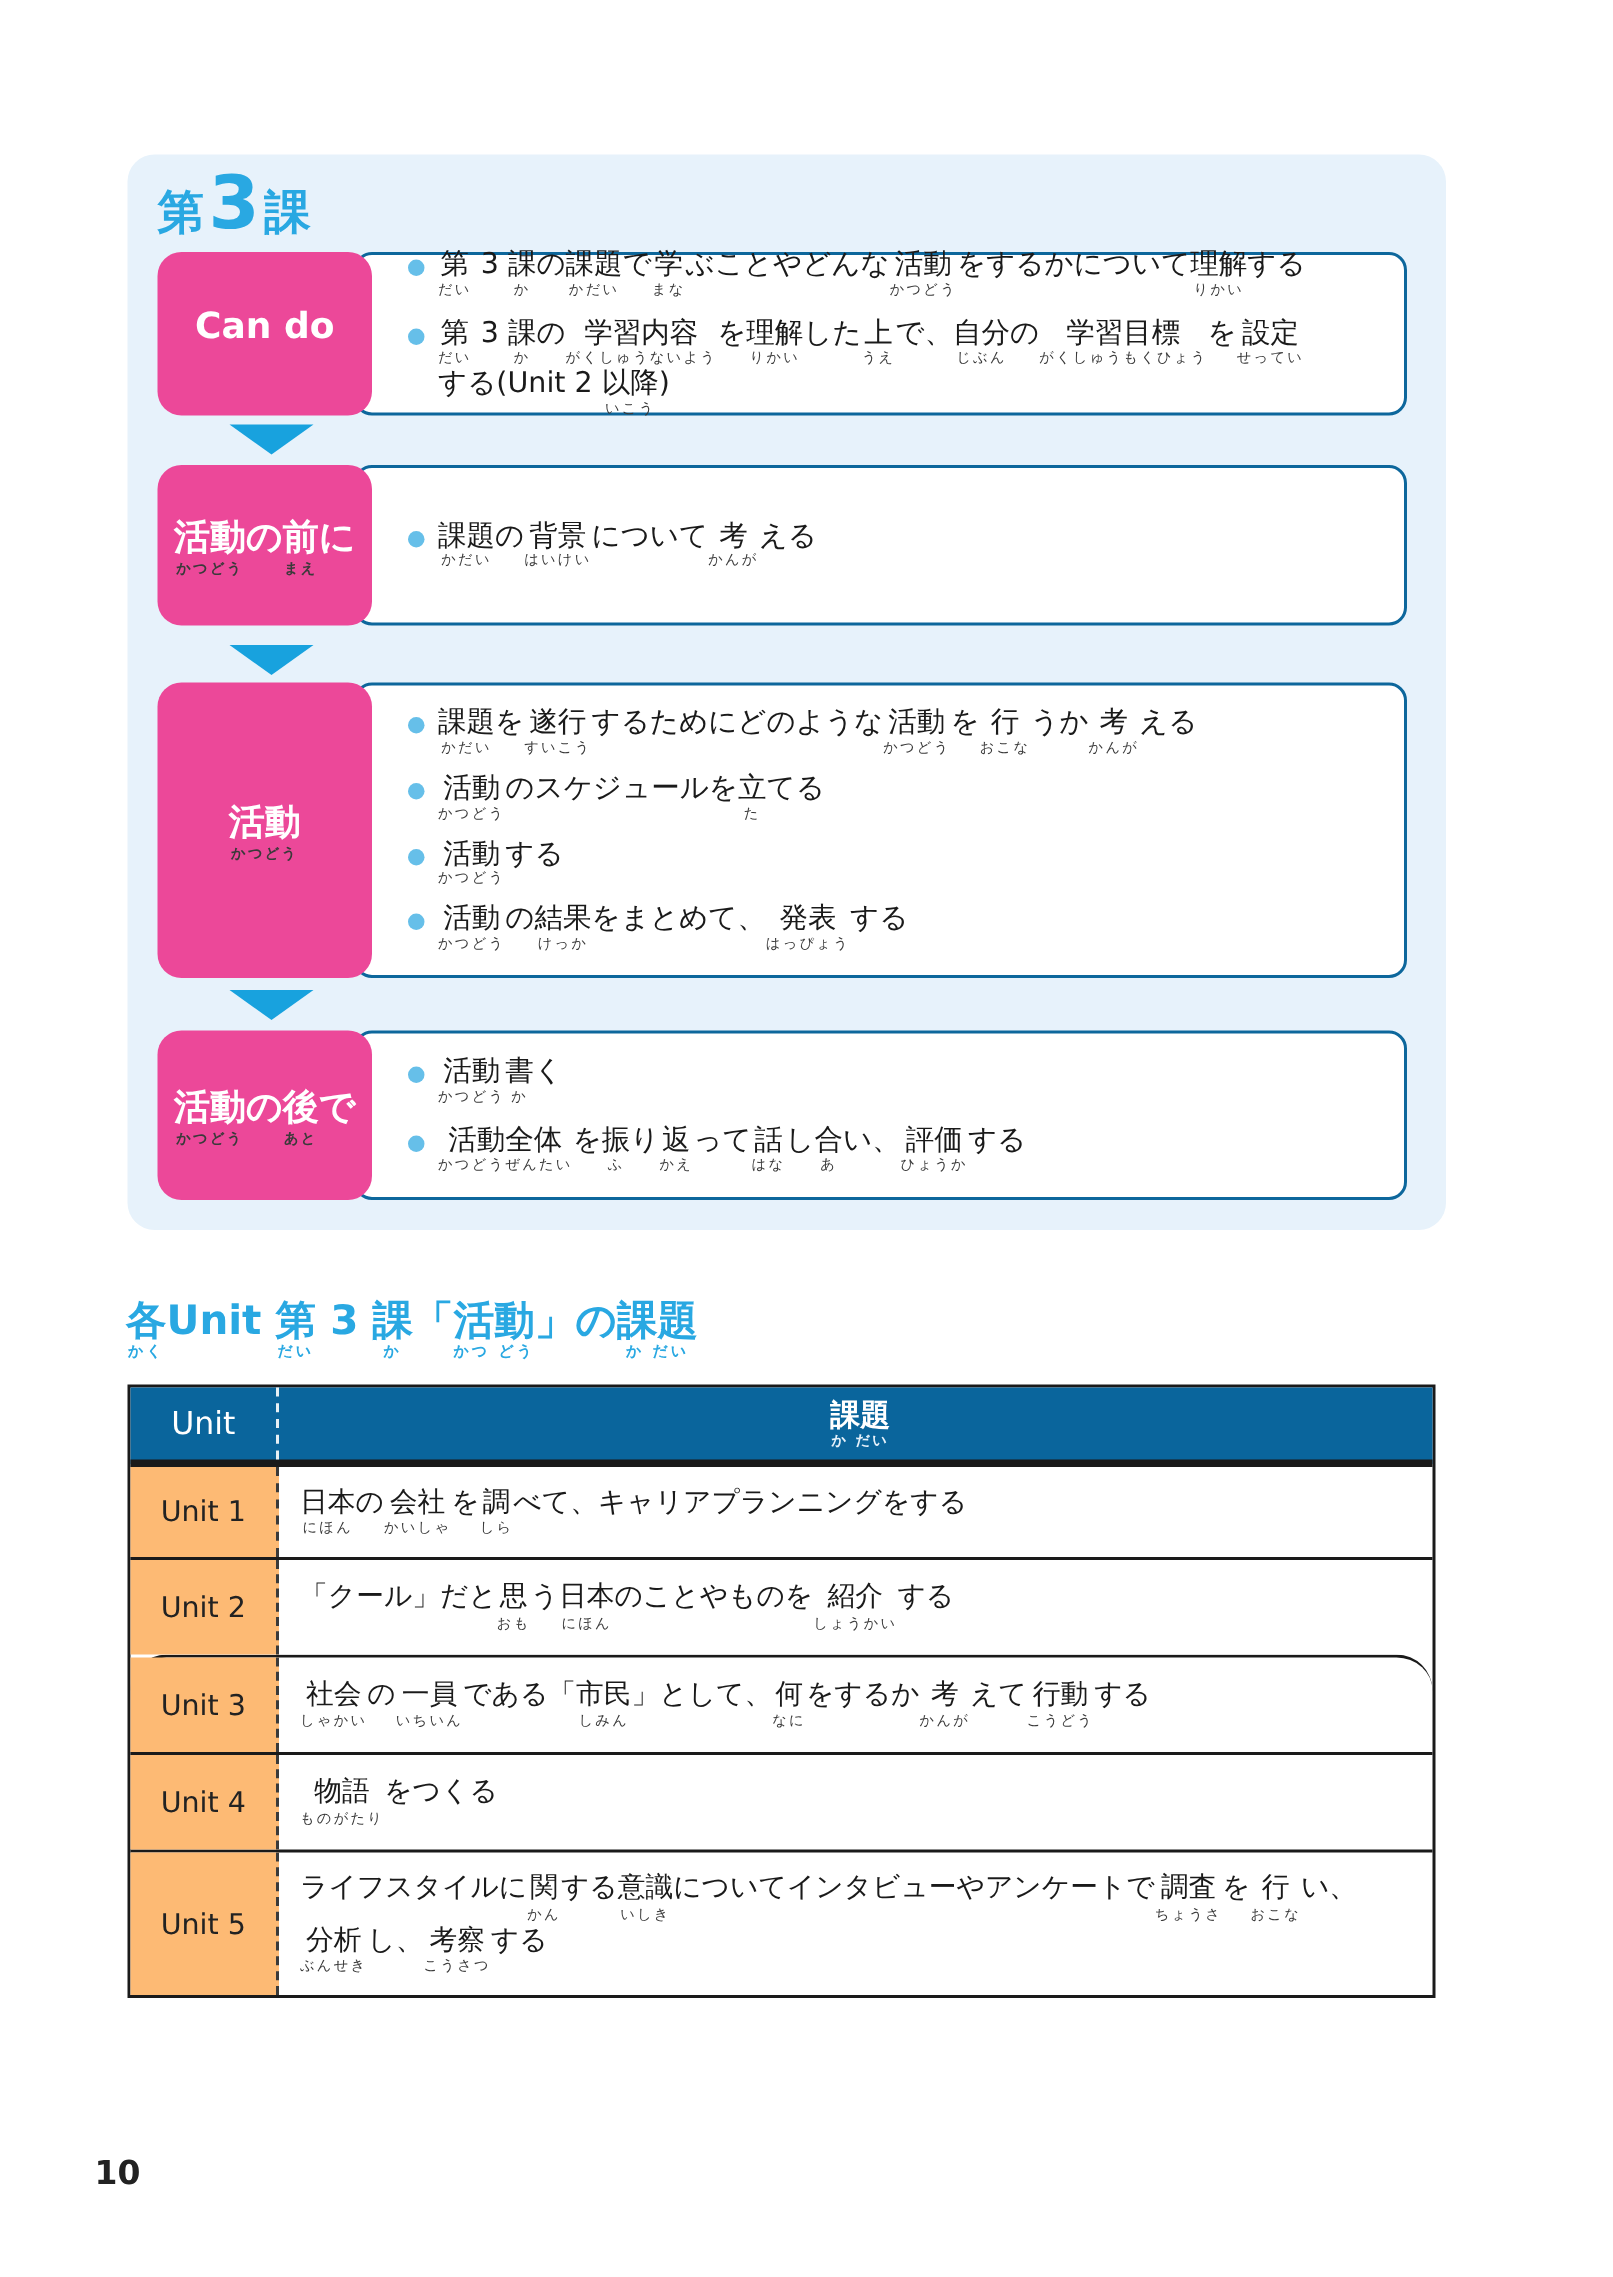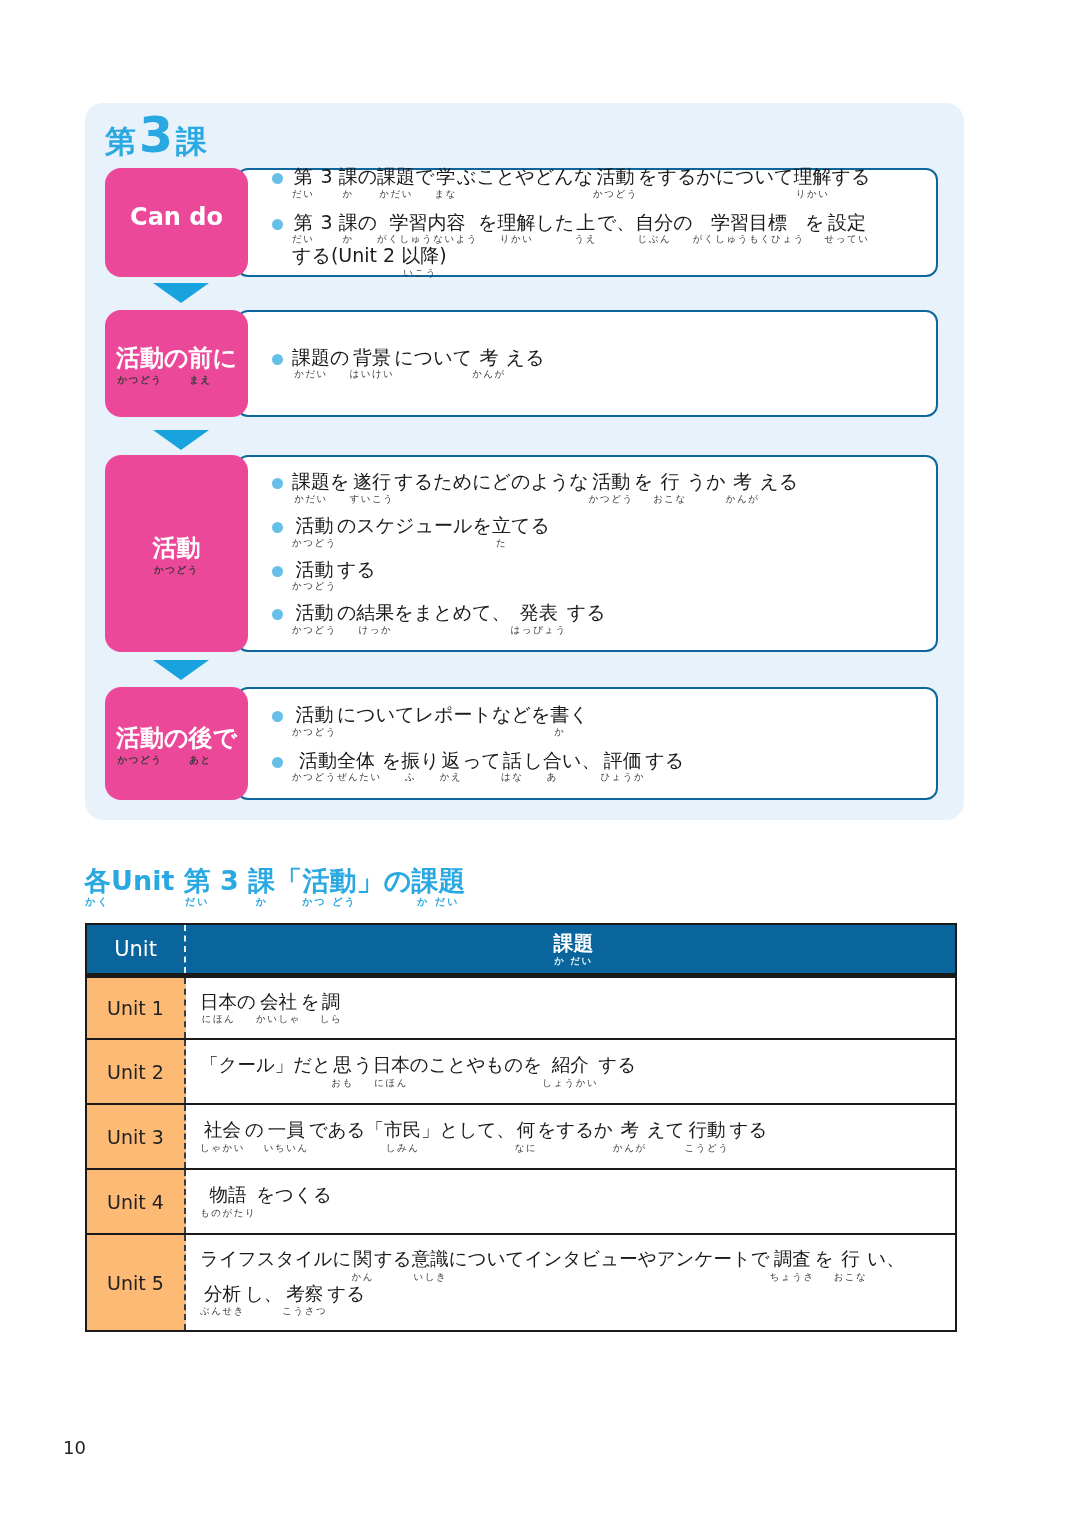--- a/index.html
+++ b/index.html
@@ -69,25 +69,25 @@
   .t-col2{
     flex:1;display:flex;flex-direction:column;justify-content:center;
     padding:6px 8px 6px 14px;box-sizing:border-box;
   }
   .t-task{font-size:18.5px;line-height:1.2;}
   .t-header .t-task{font-size:20px;font-weight:bold;}
   .t-body-row{border-top:2.5px solid #1a1a1a;}
   .t-body-row:first-of-type{border-top:none;}
   #trow-1{min-height:62px;}
   #trow-2{min-height:65px;}
-  #trow-3{min-height:65px;}
+  #trow-3{min-height:65px;border-radius:24px;}
   #trow-4{min-height:65px;}
   #trow-5{min-height:97px;}
   
-  .page-number{position:absolute;left:63px;top:1437px;font-size:18px;color:#222222;}
+  .page-number{position:absolute;left:63px;top:1437px;font-size:22px;color:#222222;font-weight:bold;}
 </style>
 </head>
 <body>
 
 <div class="panel">
 
   <div class="lesson-header">
     <span class="dai">第</span><span class="num">3</span><span class="ka">課</span>
   </div>
 
@@ -362,23 +362,20 @@
           <span class="bt">で</span>
           <span class="rt"></span>
         </span>
       </div>
     <div class="flow-content">
       <div class="bullet">
         <span class="dot"></span>
         <div class="btext"><span class="seg">
               <span class="bt">活動</span>
               <span class="rt">かつどう</span>
-            </span><span class="seg">
-              <span class="bt">についてレポートなどを</span>
-              <span class="rt"></span>
             </span><span class="seg">
               <span class="bt">書</span>
               <span class="rt">か</span>
             </span><span class="seg">
               <span class="bt">く</span>
               <span class="rt"></span>
             </span></div>
       </div>
       <div class="bullet">
         <span class="dot"></span>
@@ -475,20 +472,23 @@
             <span class="rt"></span>
           </span><span class="seg">
             <span class="bt">会社</span>
             <span class="rt">かいしゃ</span>
           </span><span class="seg">
             <span class="bt">を</span>
             <span class="rt"></span>
           </span><span class="seg">
             <span class="bt">調</span>
             <span class="rt">しら</span>
+          </span><span class="seg">
+            <span class="bt">べて、キャリアプランニングをする</span>
+            <span class="rt"></span>
           </span></div>
     </div>
   </div>
   <div class="t-row t-body-row" id="trow-2">
     <div class="t-col1">Unit 2</div>
     <div class="t-col2">
       <div class="t-task"><span class="seg">
             <span class="bt">「クール」だと</span>
             <span class="rt"></span>
           </span><span class="seg">

